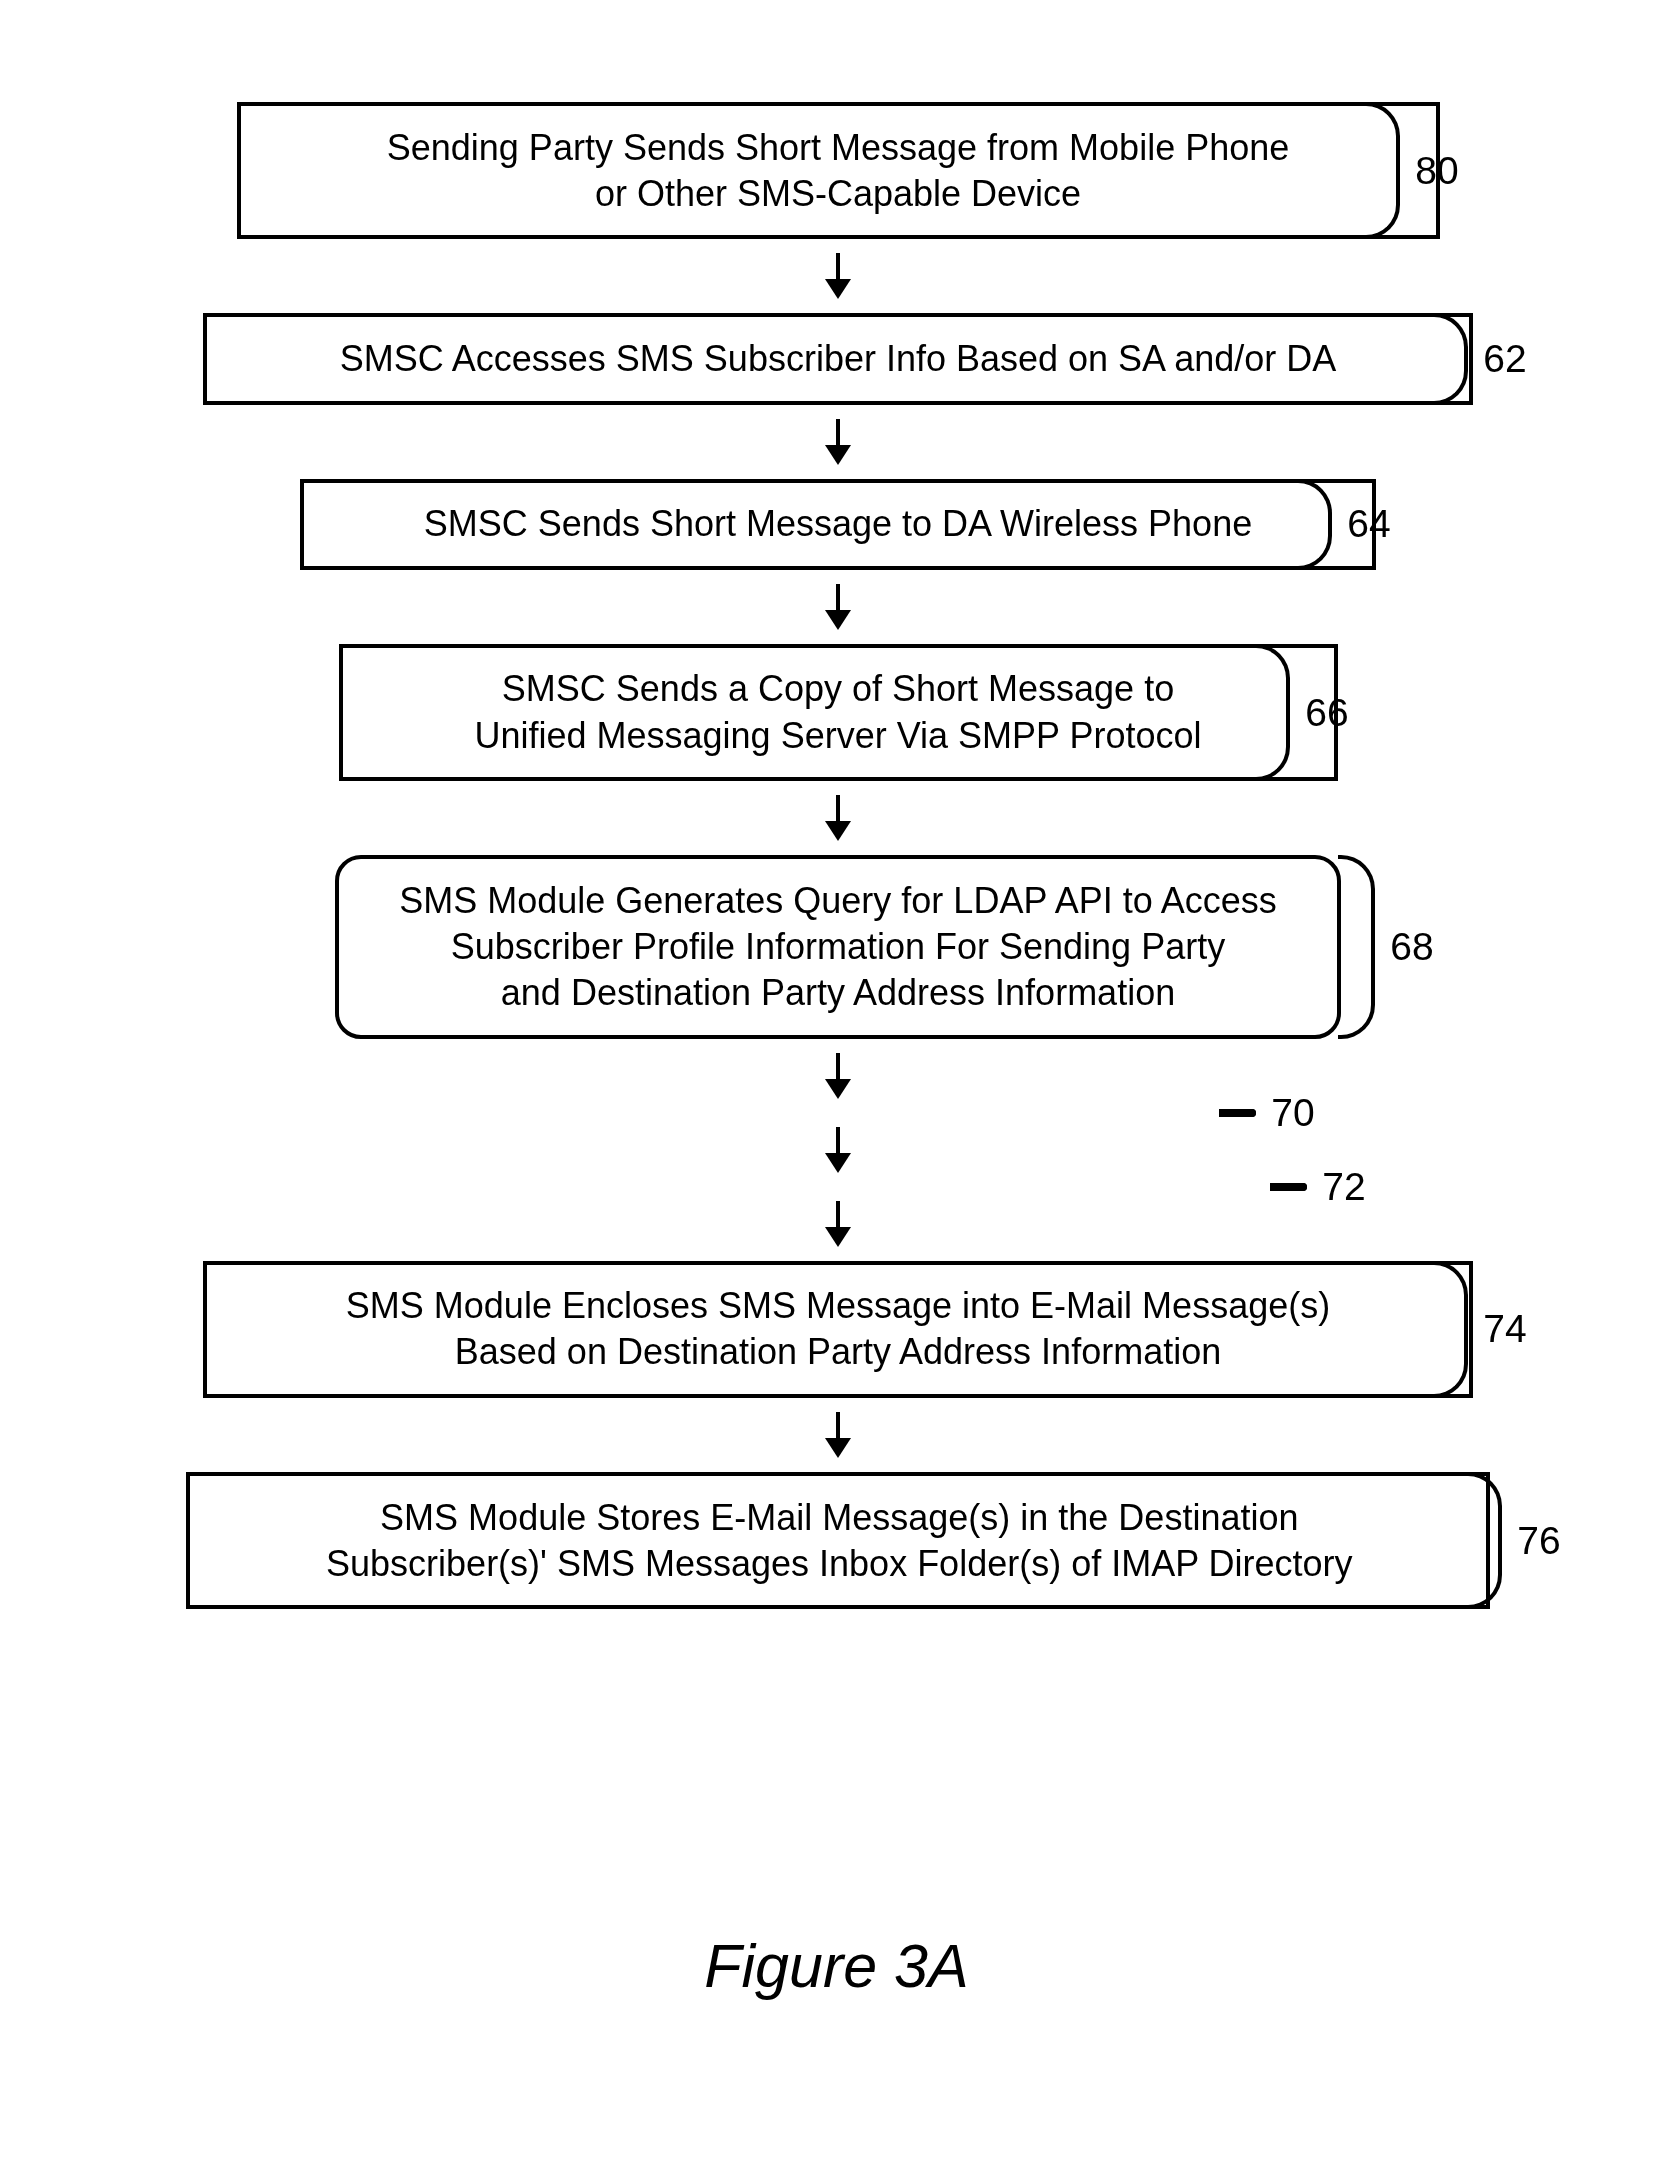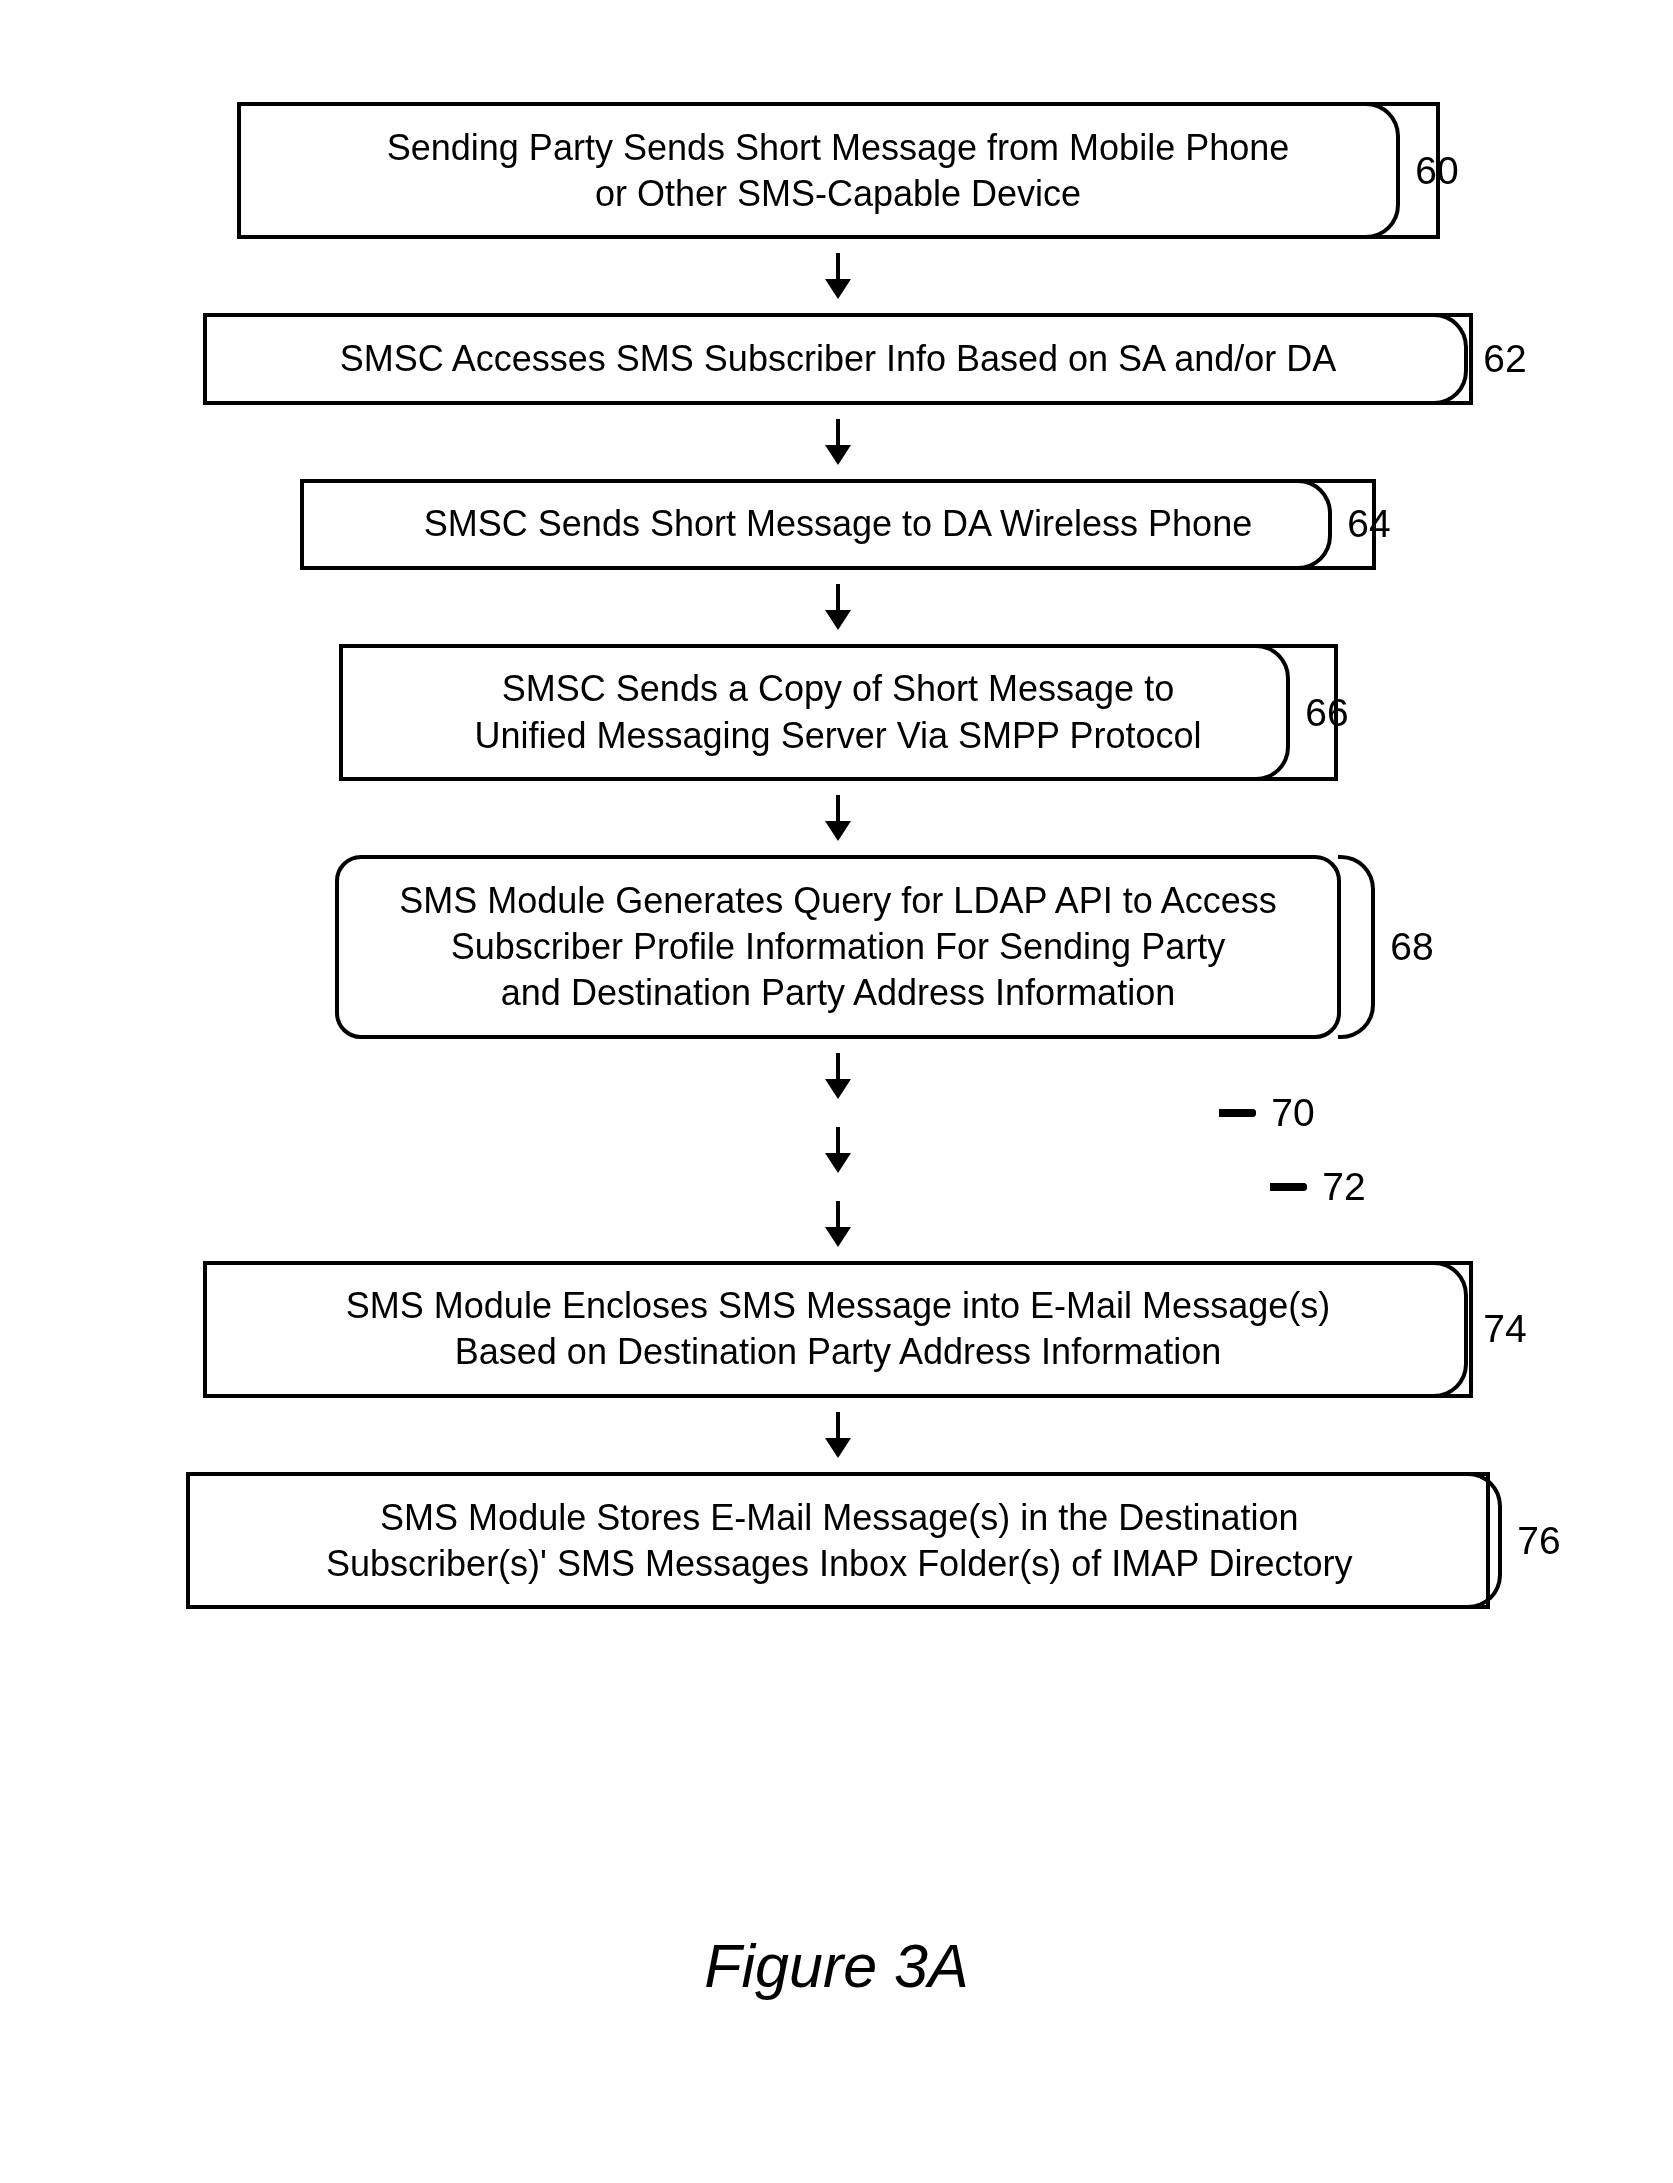--- a/index.html
+++ b/index.html
@@ -111,21 +111,21 @@
 <body>
 
 <div class="diagram" id="flowchart">
     <div class="step-row">
       <div class="box" style="width: 1203px;">Sending Party Sends Short Message from Mobile Phone<br>or Other SMS-Capable Device</div>
       <div class="label-wrap" style="left: 1211px;">
         <div class="curve-wrap">
           <div class="curve"></div>
           <div class="curve-bottom"></div>
         </div>
-        <div class="step-num">60</div>
+        <div class="step-num">80</div>
       </div>
     </div>
     <div class="arrow">
       <div class="arrow-line"></div>
       <div class="arrow-head"></div>
     </div>
     <div class="step-row">
       <div class="box" style="width: 1270px;">SMSC Accesses SMS Subscriber Info Based on SA and/or DA</div>
       <div class="label-wrap" style="left: 1279px;">
         <div class="curve-wrap">

